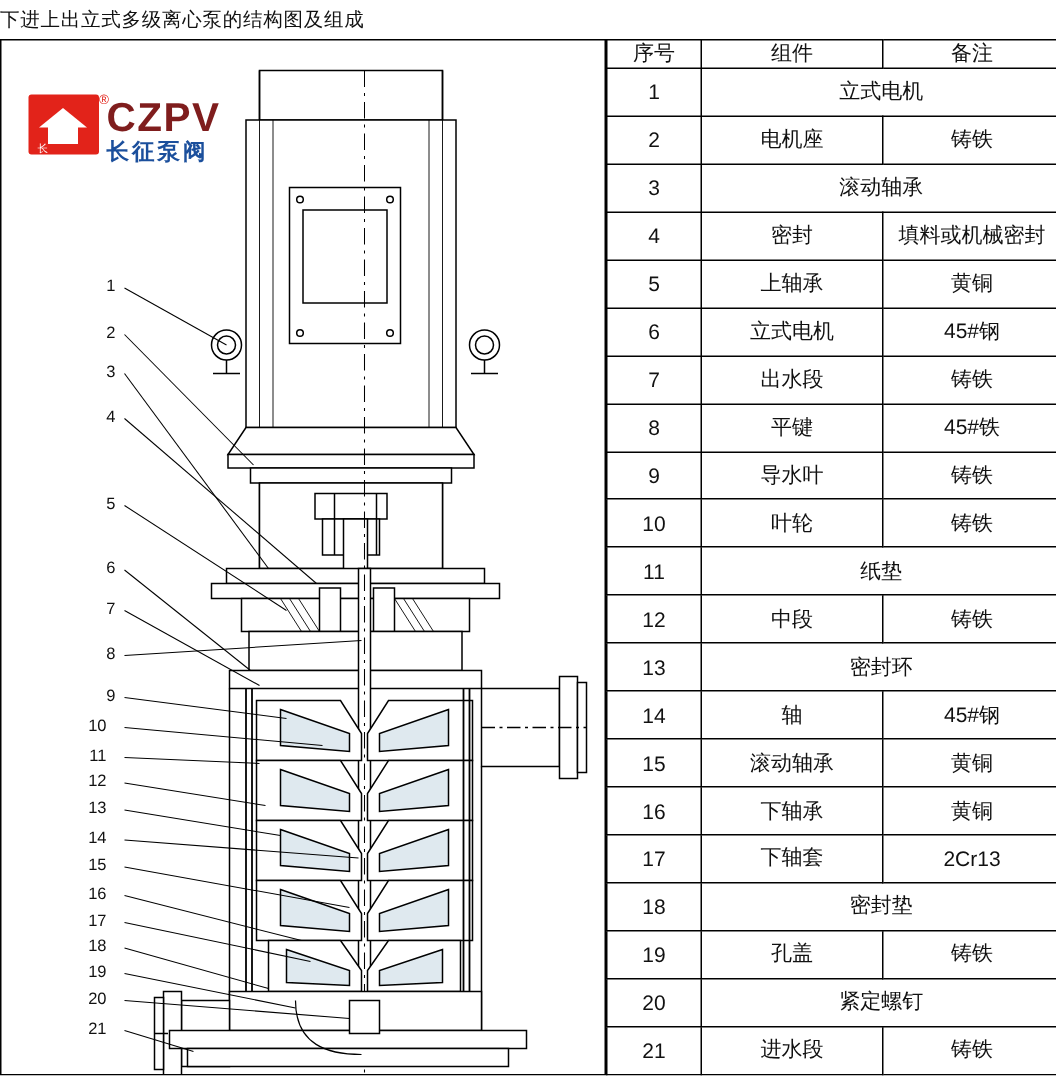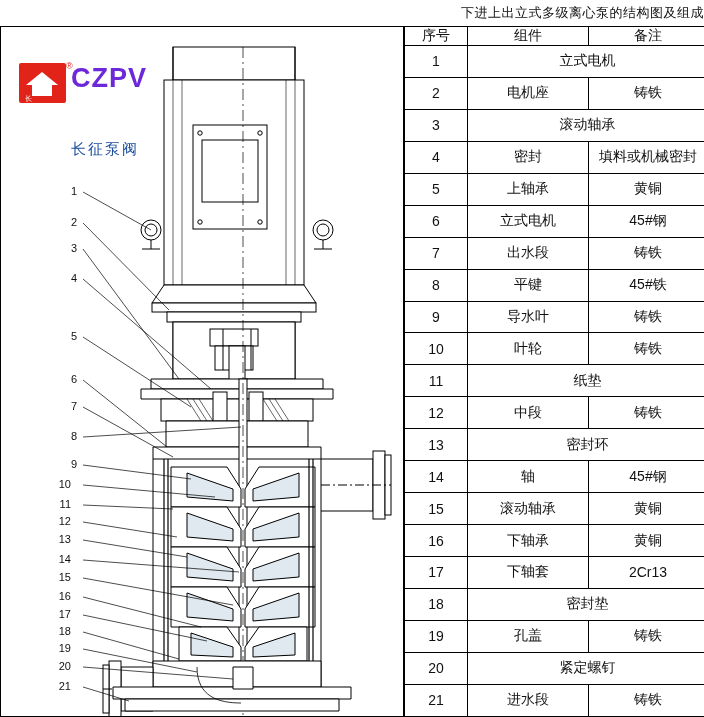--- a/index.html
+++ b/index.html
@@ -6,21 +6,21 @@
   body{
     width:704px;height:717px;
     background:#ffffff;
     font-family:"Liberation Sans","DejaVu Sans",sans-serif;
     color:#000;
     position:relative;
     overflow:hidden;
   }
   #wrap{position:relative;width:704px;height:717px;box-sizing:border-box;}
   .title{
-    text-align:right;
+    text-align:left;
     font-size:13px;
     line-height:26px;
     height:26px;
     color:#111;
     letter-spacing:0.5px;
   }
   .content{
     position:absolute;
     top:26px;left:0;
     width:704px;height:691px;
@@ -85,38 +85,37 @@
     position:absolute;
     left:13px;top:20px;
     width:20px;height:13px;
     background:#fff;
   }
   .logo-cz{
     position:absolute;
     left:52px;top:0px;
     font-size:27px;
     font-weight:bold;
-    color:#6d28d9;
+    color:#7f1d1d;
     letter-spacing:1px;
     font-family:"Liberation Sans",sans-serif;
   }
   .logo-r{
     position:absolute;
     left:47px;top:-2px;
     font-size:9px;
     color:#e2231a;
   }
   .logo-cn{
     position:absolute;
     left:52px;top:29px;
     font-size:15px;
-    font-weight:normal;
+    font-weight:bold;
     color:#1b4f9c;
     letter-spacing:2px;
-    margin-top:48px;
   }
   .logo-small{
     position:absolute;
     left:6px;top:31px;
     font-size:7px;
     color:#fff;
     letter-spacing:1px;
   }
   
   .callout{

